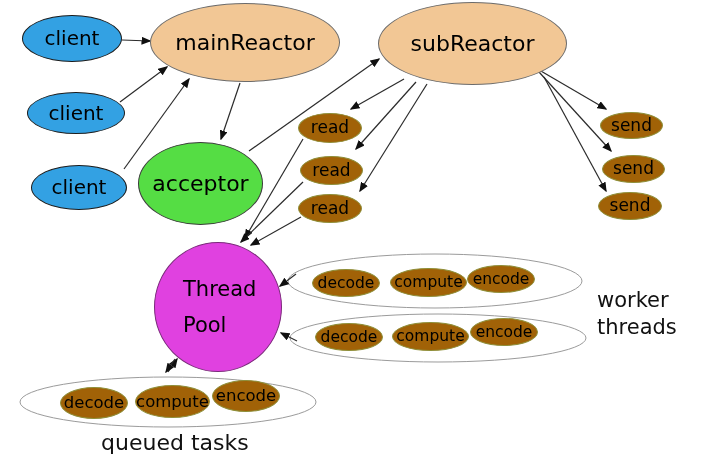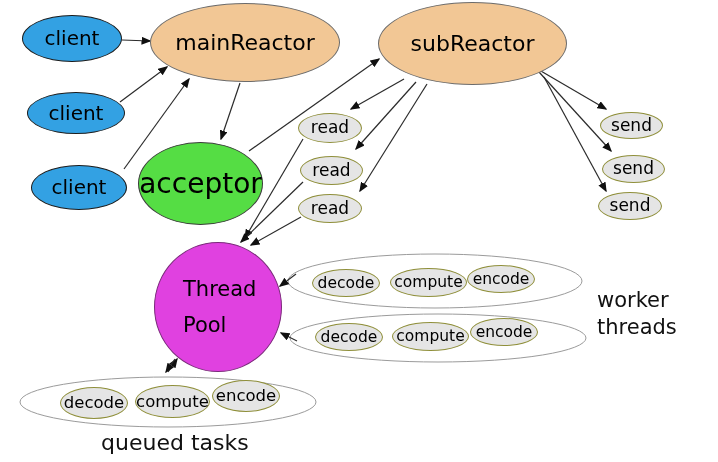--- a/index.html
+++ b/index.html
@@ -8,22 +8,22 @@
     font-family:"DejaVu Sans",sans-serif;color:#000;
   }
   .stage svg{position:absolute;left:0;top:0;}
   .node{
     position:absolute;border-radius:50%;box-sizing:border-box;
     display:flex;align-items:center;justify-content:center;
     text-align:center;line-height:1.05;white-space:nowrap;
   }
   .blue   {background:#33a1e3;border:1.4px solid #1c1c1c;font-size:20px;}
   .orange {background:#f2c795;border:1.2px solid #6b6b6b;font-size:22px;}
-  .green  {background:#55dd44;border:1.2px solid #3c3c3c;font-size:28px;}
-  .yellow {background:#e5e5e5;border:1.1px solid #8f8f3a;}
+  .green  {background:#55dd44;border:1.2px solid #3c3c3c;font-size:22px;}
+  .yellow {background:#a16207;border:1.1px solid #8f8f3a;}
   .magenta{background:#e041e0;border:1.4px solid #7a2a7a;gap:10px;}
   .io     {font-size:17px;}
   .task   {font-size:15.5px;}
   .taskq  {font-size:16.5px;}
   .tp{
     flex-direction:column;align-items:flex-start;justify-content:center;
     padding-left:28px;font-size:21px;line-height:26px;text-align:left;
   }
   .freelabel{
     position:absolute;font-size:21px;line-height:27px;color:#111;white-space:nowrap;

